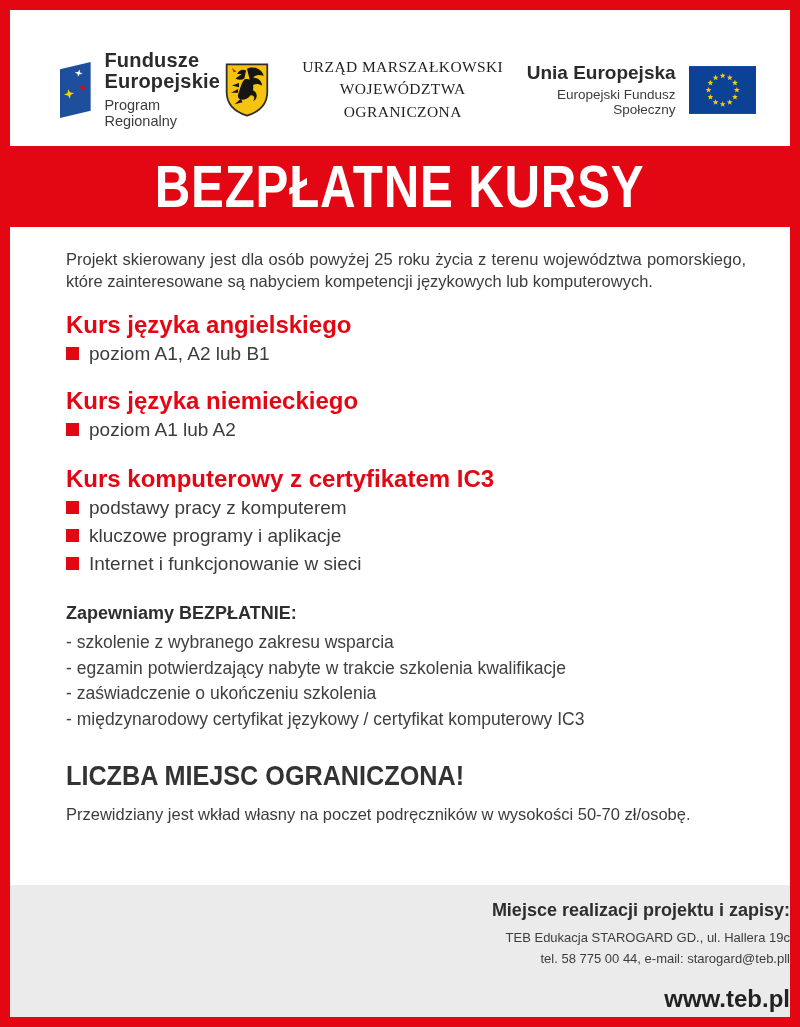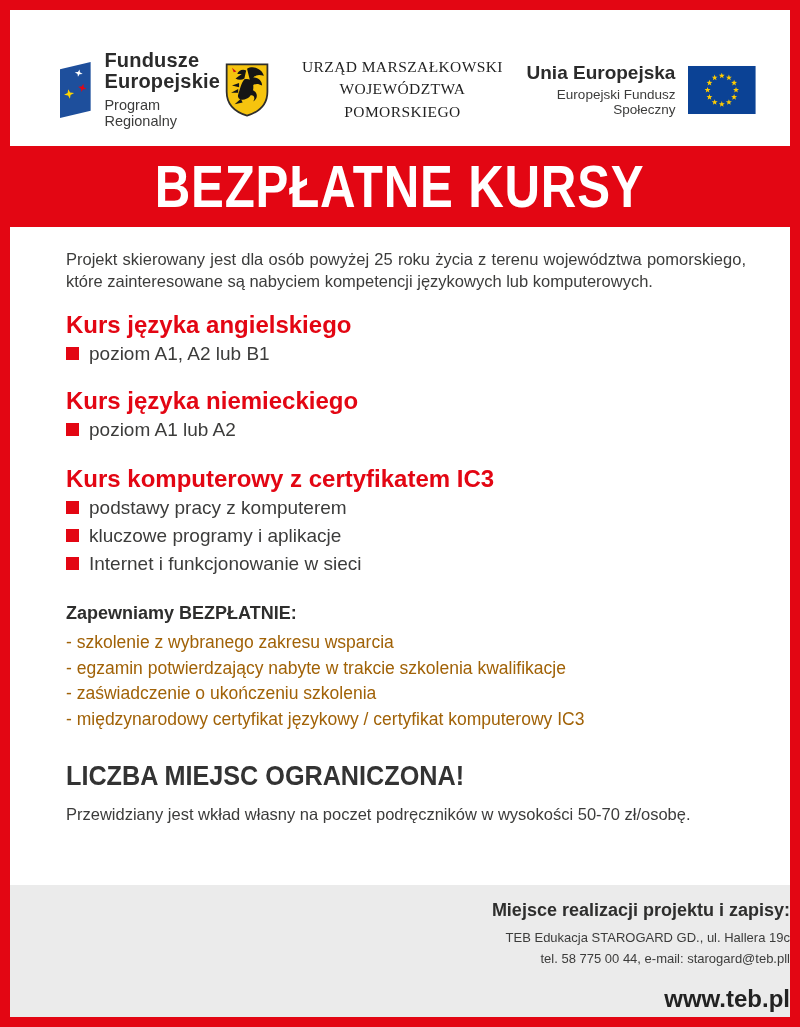--- a/index.html
+++ b/index.html
@@ -42,21 +42,21 @@
   .content{padding:0 44px 0 56px;color:#3c3c3b;}
   .lead{margin-top:22px;font-size:16.5px;line-height:1.33;text-align:justify;}
   .course-title{
     color:#e30613;font-weight:bold;font-size:24px;line-height:1;
     margin:0;padding:0;
   }
   .ct1{margin-top:20px;} .ct2{margin-top:24px;} .ct3{margin-top:26px;}
   .bullet-row{display:flex;align-items:center;margin-top:6px;font-size:19px;}
   .sq{width:13px;height:13px;background:#e30613;margin-right:10px;flex:0 0 13px;}
   .free-head{margin-top:28px;font-weight:bold;font-size:18px;color:#2e2e2d;}
-  .free-item{font-size:17.5px;line-height:1.47;color:#a16207;}
+  .free-item{font-size:17.5px;line-height:1.47;color:#404040;}
   .free-list{margin-top:6px;}
   .limited{
     margin-top:27px;font-weight:bold;font-size:28px;color:#333;
     transform:scaleX(.9);transform-origin:left center;white-space:nowrap;letter-spacing:0;
   }
   .note{margin-top:13px;font-size:16.5px;color:#3c3c3b;}
   
   .footer{
     position:absolute;left:0;right:0;bottom:0;height:132px;background:#ebebeb;
     text-align:right;color:#2e2e2d;
@@ -98,21 +98,21 @@
           <path d="M23,19 C31,17 34,23 33,30 C32,37 27,42 21,42 C17,42 15,39 16,36 C18,31 19,24 23,19 Z"></path>
           <path d="M17,23 L9,26 L17,28 Z"></path>
           <path d="M16,30 L8,34 L16,34 Z"></path>
           <path d="M19,41 L12,47 L21,45 Z"></path>
           <path d="M32,31 C38,33 39,40 33,44 C36,39 33,36 30,37 Z"></path>
         </g>
         <path d="M14,10 l-5,-4 2,5 Z" fill="#d01217"></path>
       </svg>
       <div class="marshal-text">
         <span>URZĄD MARSZAŁKOWSKI</span><br>
-        <span>WOJEWÓDZTWA POMORSKIEGO</span>
+        <span>WOJEWÓDZTWA OGRANICZONA</span>
       </div>
     </div>
 
     <div class="logo eu">
       <div class="eu-text">
         <div class="eu-title">Unia Europejska</div>
         <div class="eu-sub">Europejski Fundusz Społeczny</div>
       </div>
       <svg width="76" height="54" viewBox="0 0 76 54" aria-hidden="true">
         <defs>

